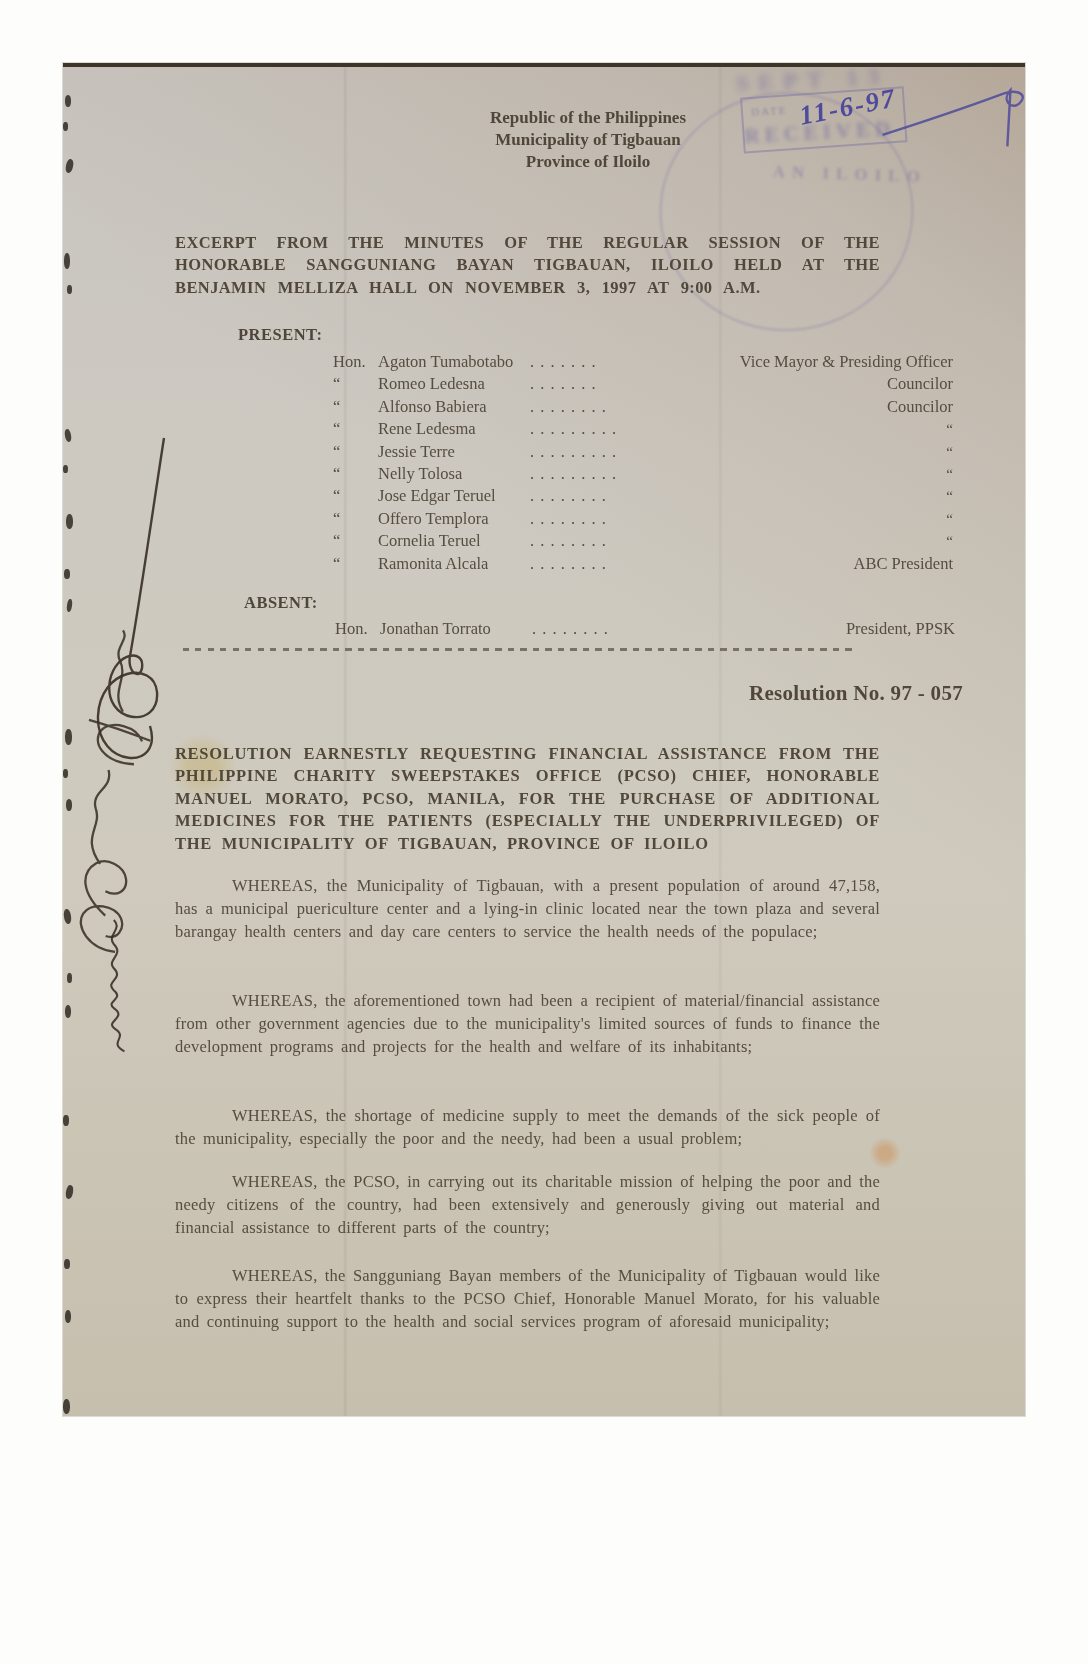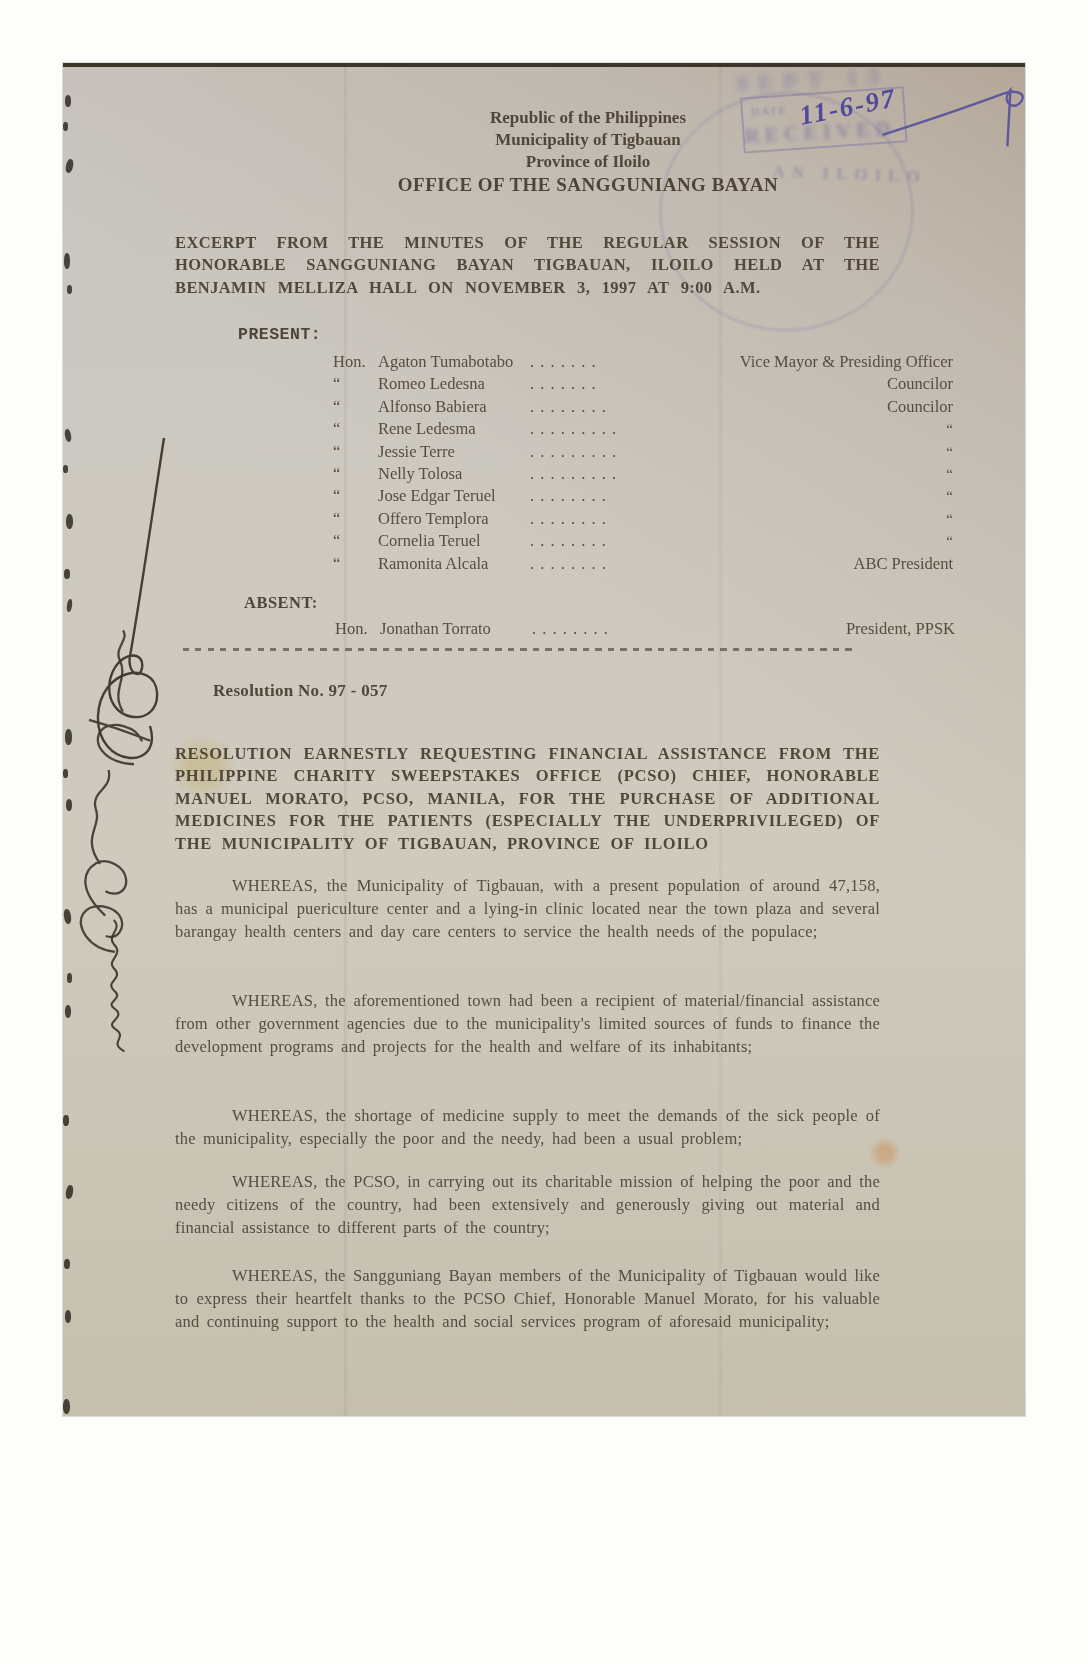--- a/index.html
+++ b/index.html
@@ -30,22 +30,22 @@
   .label{position:absolute;font-size:16.5px;font-weight:bold;letter-spacing:.5px;color:#4e4639;}
   .plist{position:absolute;left:270px;top:284px;width:620px;font-size:16.5px;line-height:22.4px;color:#564d40;}
   .row{display:grid;grid-template-columns:45px 152px 110px auto;white-space:nowrap;}
   .c-dots{letter-spacing:1px;overflow:hidden;}
   .c-pos{padding-left:8px;text-align:right;}
   .ditto-row .c-pos{padding-left:46px;font-size:15px;}
   .alist{position:absolute;left:272px;top:552px;width:620px;font-size:16.5px;color:#564d40;}
   .dashline{position:absolute;left:120px;top:581px;width:674px;height:2.5px;
             background:repeating-linear-gradient(90deg,#6b6254 0 6px,rgba(0,0,0,0) 6px 12.5px);opacity:.85;}
   
-  .resno{position:absolute;left:150px;top:614px;width:750px;text-align:left;
-         font-size:17px;font-weight:bold;color:#50473a;letter-spacing:.3px;}
+  .resno{position:absolute;left:150px;top:614px;width:750px;text-align:right;
+         font-size:21px;font-weight:bold;color:#50473a;letter-spacing:.3px;}
   .title{position:absolute;left:112px;top:676px;width:705px;font-size:16.5px;font-weight:bold;
          color:#51483a;line-height:22.4px;text-align:justify;letter-spacing:.7px;word-spacing:5px;}
   .para{position:absolute;left:112px;width:705px;font-size:16.5px;color:#564d41;line-height:23px;
         text-align:justify;text-indent:57px;letter-spacing:.2px;word-spacing:3px;}
   .p1{top:807px;} .p2{top:922px;} .p3{top:1037px;} .p4{top:1103px;} .p5{top:1197px;}
   
   .stamp{position:absolute;left:580px;top:0;width:400px;height:230px;transform:rotate(-3deg);}
   .stamp-circle{position:absolute;left:15px;top:22px;width:250px;height:235px;border:2.5px solid rgba(108,102,160,.28);
                 border-radius:50%;filter:blur(1px);}
   .stamp-box{position:absolute;left:102px;top:24px;width:160px;height:52px;border:2.5px solid rgba(108,102,160,.40);
@@ -104,26 +104,25 @@
       <div class="stamp-date">11-6-97</div>
       <svg style="left:240px;top:8px;" width="160" height="90" viewBox="0 0 160 90">
         <path d="M2,62 C40,52 90,38 122,28 C140,22 150,30 140,38 C132,44 122,34 132,24 L126,80" fill="none" stroke="#4f4a9b" stroke-width="2.4" opacity=".85"></path>
       </svg>
     </div>
 
     <div class="hdr">
       <div class="h1">Republic of the Philippines</div>
       <div class="h1">Municipality of Tigbauan</div>
       <div class="h1">Province of Iloilo</div>
-      <div class="office">OFFICE OF THE SANGGUNIANG BAYAN</div>
     </div>
 
     <div class="excerpt">EXCERPT FROM THE MINUTES OF THE REGULAR SESSION OF THE HONORABLE SANGGUNIANG BAYAN TIGBAUAN, ILOILO HELD AT THE BENJAMIN MELLIZA HALL ON NOVEMBER 3, 1997 AT 9:00 A.M.</div>
 
-    <div class="label" style="left:175px;top:258px;font-family:Liberation Mono, monospace;">PRESENT:</div>
+    <div class="label" style="left:175px;top:258px;">PRESENT:</div>
     <div class="plist">
       <div class="row">
         <span class="c-prefix">Hon.</span>
         <span class="c-name">Agaton Tumabotabo</span>
         <span class="c-dots">. . . . . . .</span>
         <span class="c-pos">Vice Mayor &amp; Presiding  Officer</span>
       </div>
       <div class="row">
         <span class="c-prefix">“</span>
         <span class="c-name">Romeo Ledesna</span>

